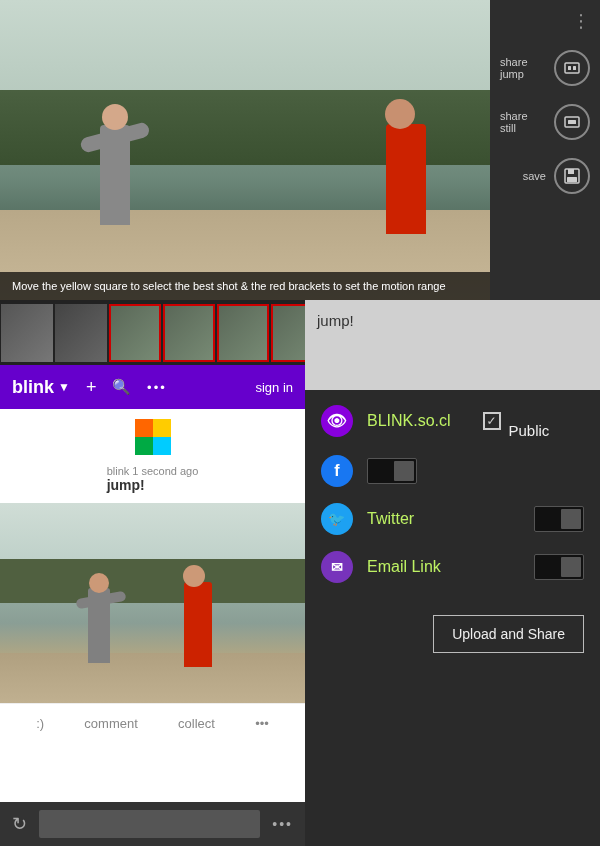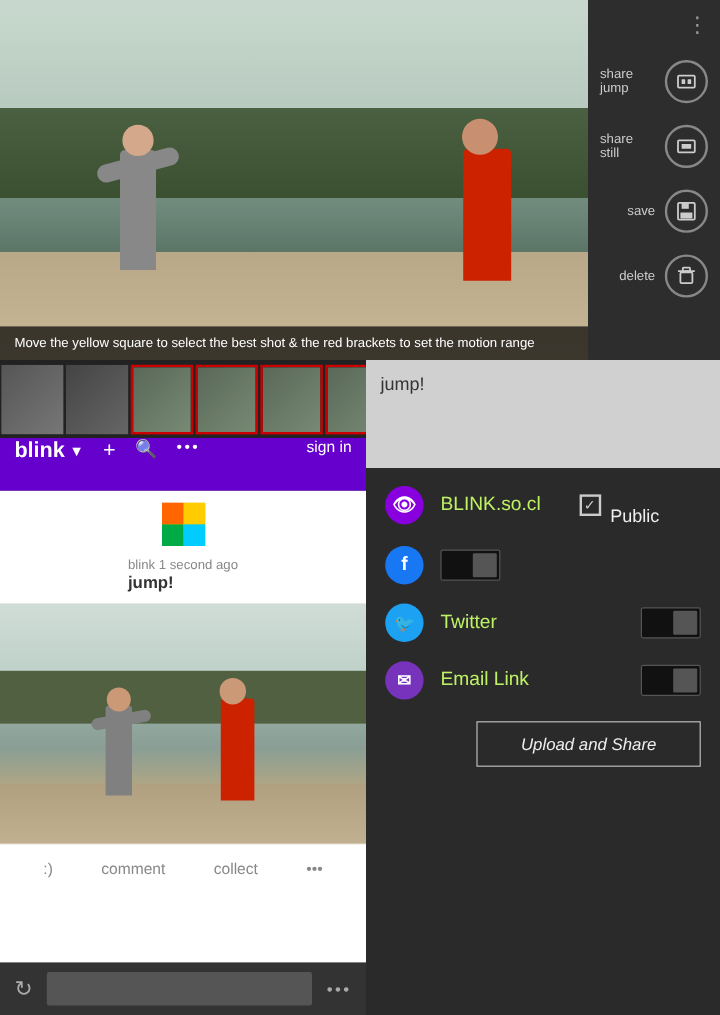--- a/index.html
+++ b/index.html
@@ -187,22 +187,22 @@
     }
 
     
     .app-bar {
       position: absolute;
       top: 365px; left: 0;
       width: 305px;
       height: 44px;
       background: #6600cc;
       display: flex;
-      align-items: flex-start;
-      padding: 0 12px;
+      align-items: center;
+      padding: 16px 12px;
       gap: 16px;
     }
     .blink-logo {
       color: white;
       font-size: 18px;
       font-weight: bold;
       display: flex;
       align-items: center;
       gap: 4px;
     }
@@ -425,28 +425,27 @@
       color: #ccc;
       font-size: 12px;
     }
     .public-label {
       color: #eee;
       font-size: 15px;
       margin-top: 20px;
     }
     .upload-share-btn {
       display: block;
-      margin: 6px 16px 16px auto;
+      margin: 20px 16px 16px auto;
       background: transparent;
       border: 1.5px solid #bbb;
       color: #eee;
-      padding: 10px 36px;
+      padding: 10px 18px;
       font-size: 14px;
       cursor: pointer;
-      font-style: italic;
     }
 
     
     .bottom-bar {
       position: absolute;
       bottom: 0; left: 0;
       width: 305px;
       height: 44px;
       background: #333;
       display: flex;
@@ -522,30 +521,20 @@
     <span class="action-label">save</span>
     <div class="action-icon">
       <svg width="18" height="18" viewBox="0 0 18 18" fill="none">
         <rect x="2" y="2" width="14" height="14" rx="1" stroke="#ccc" stroke-width="1.5" fill="none"></rect>
         <rect x="5" y="2" width="6" height="5" fill="#ccc"></rect>
         <rect x="4" y="10" width="10" height="5" rx="0.5" fill="#ccc"></rect>
       </svg>
     </div>
   </div>
 
-  <div class="action-item">
-    <span class="action-label">delete</span>
-    <div class="action-icon">
-      <svg width="18" height="18" viewBox="0 0 18 18" fill="none">
-        <rect x="4" y="6" width="10" height="9" rx="1" stroke="#ccc" stroke-width="1.5" fill="none"></rect>
-        <line x1="2" y1="5" x2="16" y2="5" stroke="#ccc" stroke-width="1.5"></line>
-        <rect x="6" y="2" width="6" height="3" rx="0.5" stroke="#ccc" stroke-width="1.5" fill="none"></rect>
-      </svg>
-    </div>
-  </div>
 </div>
 
 <div class="filmstrip">
 
   <div class="film-frame">
       <div class="film-frame-inner" style="background: linear-gradient(135deg,#555 0%,#777 100%)"></div>
     </div>
   <div class="film-frame">
       <div class="film-frame-inner" style="background: linear-gradient(135deg,#444 0%,#666 100%)"></div>
     </div>

